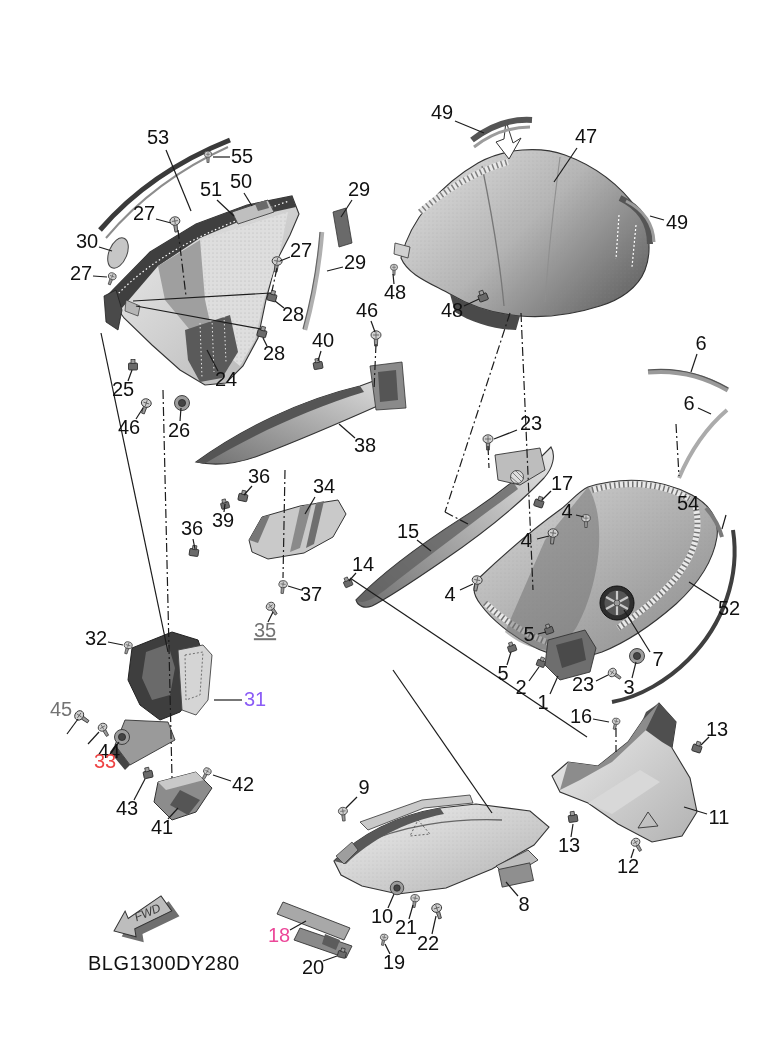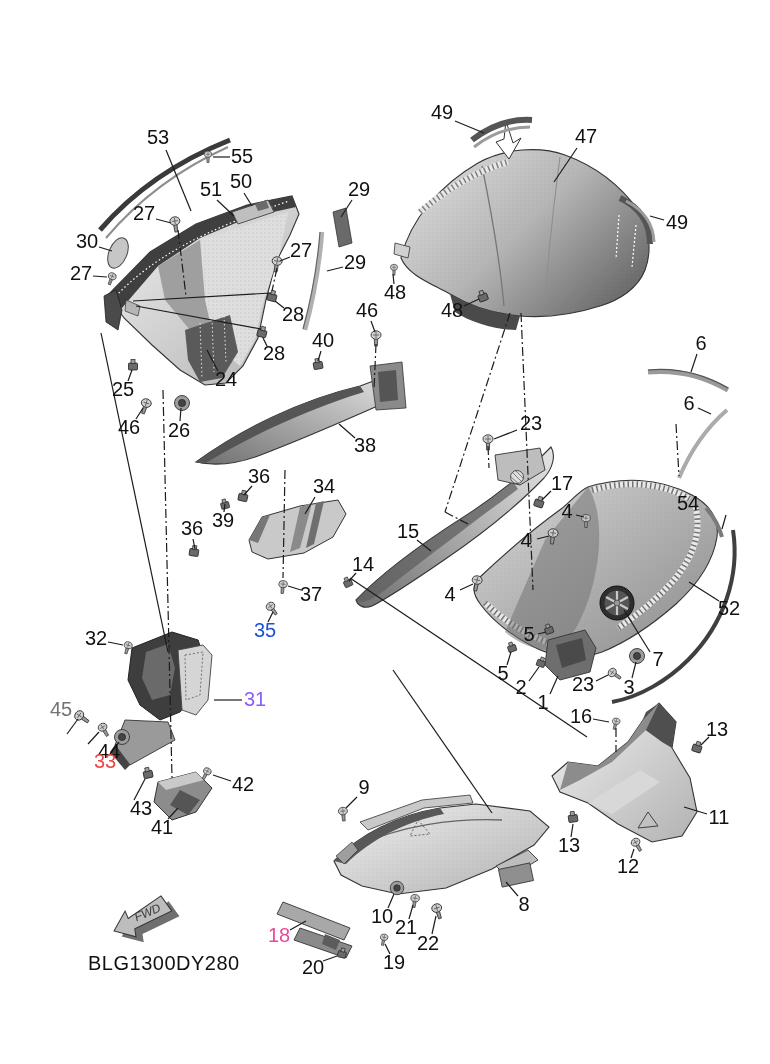--- a/index.html
+++ b/index.html
@@ -482,37 +482,37 @@
       <div class="part-label" style="left: 688px; top: 504px; color: rgb(17, 17, 17);">54</div>
       <div class="part-label" style="left: 259px; top: 477px; color: rgb(17, 17, 17);">36</div>
       <div class="part-label" style="left: 223px; top: 521px; color: rgb(17, 17, 17);">39</div>
       <div class="part-label" style="left: 192px; top: 529px; color: rgb(17, 17, 17);">36</div>
       <div class="part-label" style="left: 408px; top: 532px; color: rgb(17, 17, 17);">15</div>
       <div class="part-label" style="left: 526px; top: 541px; color: rgb(17, 17, 17);">4</div>
       <div class="part-label" style="left: 363px; top: 565px; color: rgb(17, 17, 17);">14</div>
       <div class="part-label" style="left: 311px; top: 595px; color: rgb(17, 17, 17);">37</div>
       <div class="part-label" style="left: 729px; top: 609px; color: rgb(17, 17, 17);">52</div>
       <div class="part-label" style="left: 450px; top: 595px; color: rgb(17, 17, 17);">4</div>
-      <div class="part-label" style="left: 265px; top: 631px; color: #1d4ed8;">35</div>
+      <div class="part-label" style="left: 265px; top: 631px; color: #737373; text-decoration: underline;">35</div>
       <div class="part-label" style="left: 96px; top: 639px; color: rgb(17, 17, 17);">32</div>
       <div class="part-label" style="left: 529px; top: 635px; color: rgb(17, 17, 17);">5</div>
       <div class="part-label" style="left: 658px; top: 660px; color: rgb(17, 17, 17);">7</div>
       <div class="part-label" style="left: 503px; top: 674px; color: rgb(17, 17, 17);">5</div>
       <div class="part-label" style="left: 521px; top: 688px; color: rgb(17, 17, 17);">2</div>
       <div class="part-label" style="left: 583px; top: 685px; color: rgb(17, 17, 17);">23</div>
       <div class="part-label" style="left: 629px; top: 688px; color: rgb(17, 17, 17);">3</div>
       <div class="part-label" style="left: 543px; top: 703px; color: rgb(17, 17, 17);">1</div>
       <div class="part-label" style="left: 255px; top: 700px; color: #8b5cf6;">31</div>
       <div class="part-label" style="left: 581px; top: 717px; color: rgb(17, 17, 17);">16</div>
       <div class="part-label" style="left: 717px; top: 730px; color: rgb(17, 17, 17);">13</div>
       <div class="part-label" style="left: 61px; top: 710px; color: #737373;">45</div>
       <div class="part-label" style="left: 81px; top: 752px; color: rgb(17, 17, 17); margin-left: 28px;">44</div>
       <div class="part-label" style="left: 105px; top: 762px; color: #ef4444;">33</div>
       <div class="part-label" style="left: 719px; top: 818px; color: rgb(17, 17, 17);">11</div>
-      <div class="part-label" style="left: 141px; top: 809px; color: rgb(17, 17, 17); text-align: right;">43</div>
+      <div class="part-label" style="left: 127px; top: 809px; color: rgb(17, 17, 17); text-align: right;">43</div>
       <div class="part-label" style="left: 243px; top: 785px; color: rgb(17, 17, 17);">42</div>
       <div class="part-label" style="left: 162px; top: 828px; color: rgb(17, 17, 17);">41</div>
       <div class="part-label" style="left: 364px; top: 788px; color: rgb(17, 17, 17);">9</div>
       <div class="part-label" style="left: 569px; top: 846px; color: rgb(17, 17, 17);">13</div>
       <div class="part-label" style="left: 628px; top: 867px; color: rgb(17, 17, 17);">12</div>
       <div class="part-label" style="left: 524px; top: 905px; color: rgb(17, 17, 17);">8</div>
       <div class="part-label" style="left: 279px; top: 936px; color: #ec4899;">18</div>
       <div class="part-label" style="left: 382px; top: 917px; color: rgb(17, 17, 17);">10</div>
       <div class="part-label" style="left: 406px; top: 928px; color: rgb(17, 17, 17);">21</div>
       <div class="part-label" style="left: 428px; top: 944px; color: rgb(17, 17, 17);">22</div>

